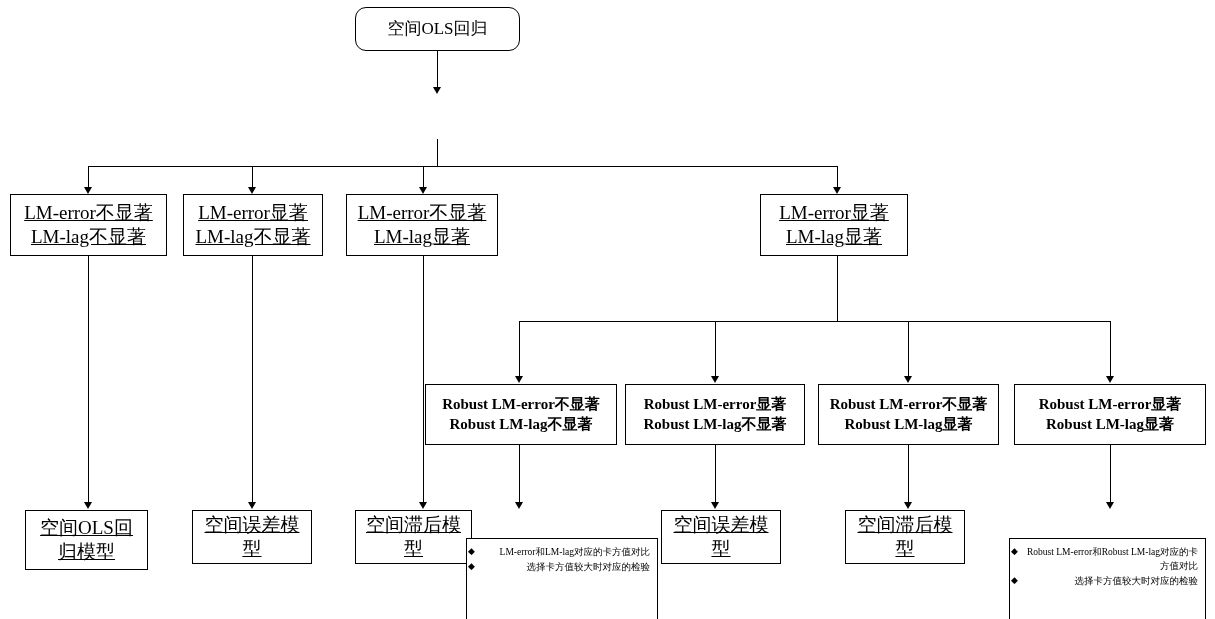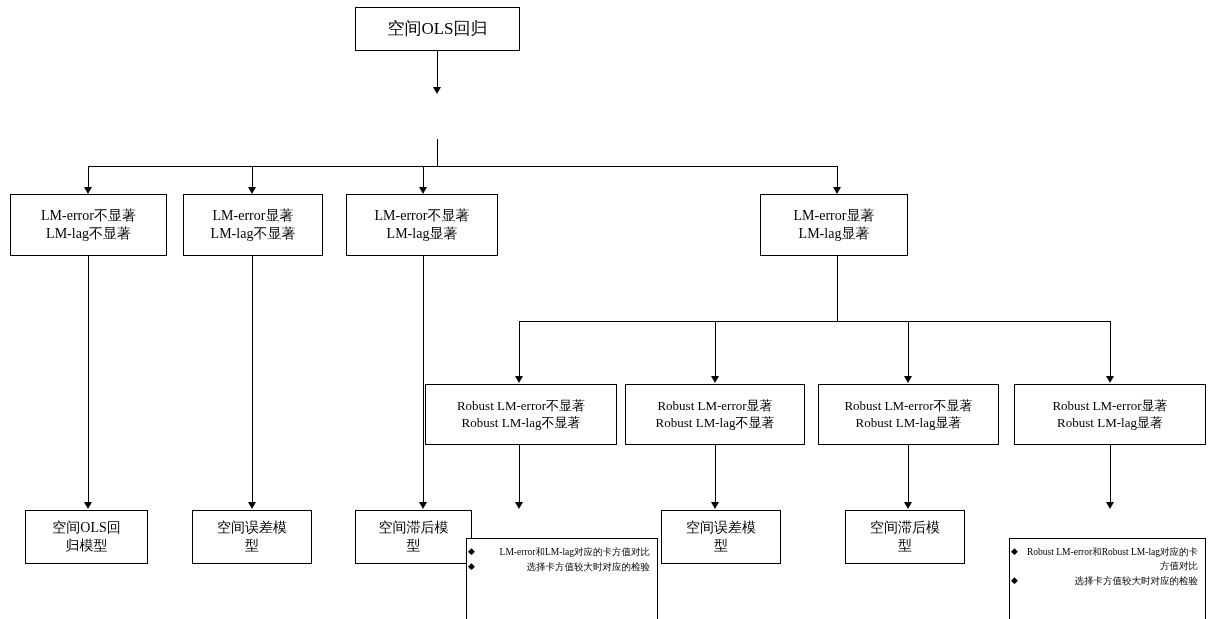--- a/index.html
+++ b/index.html
@@ -22,22 +22,22 @@
     display:flex;
     align-items:center;
     justify-content:center;
     text-align:center;
     line-height:1.28;
     white-space:pre-line;
     padding:2px 4px;
   }
   .node .lbl{display:block;width:100%;}
   .n-lg{font-size:17px;}
-  .n-md{font-size:14px;}
-  .n-sm{font-size:13px;}
+  .n-md{font-size:19px;text-decoration:underline;}
+  .n-sm{font-size:15px;font-weight:bold;}
   .bulletbox{
     position:absolute;
     box-sizing:border-box;
     border:1px solid #000;
     background:#fff;
     padding:7px 7px 6px 1px;
     font-size:9.5px;
     line-height:1.45;
     text-align:right;
     margin-top:28px;
@@ -68,21 +68,21 @@
     border-left:4.5px solid transparent;
     border-right:4.5px solid transparent;
     border-top:7px solid #000;
   }
 </style>
 </head>
 <body>
 
 <div id="canvas">
 
-  <div class="node n-lg" style="left:355px; top:7px; width:165px; height:44px;">
+  <div class="node n-lg" style="left:355px; top:7px; width:165px; height:44px;border-radius:11px;">
     <span class="lbl">空间OLS回归</span>
   </div>
 
   <div class="vline" style="left:437px; top:51px; height:37px;"></div>
   <div class="arrow" style="left:433px; top:87px;"></div>
 
 
   <div class="vline" style="left:437px; top:139px; height:28px;"></div>
   <div class="hline" style="left:88px; top:166px; width:749px;"></div>
 
@@ -167,21 +167,21 @@
 
   <div class="vline" style="left:715px; top:445px; height:58px;"></div>
   <div class="arrow" style="left:711px; top:502px;"></div>
 
   <div class="vline" style="left:908px; top:445px; height:58px;"></div>
   <div class="arrow" style="left:904px; top:502px;"></div>
 
   <div class="vline" style="left:1110px; top:445px; height:58px;"></div>
   <div class="arrow" style="left:1106px; top:502px;"></div>
 
-  <div class="node n-md" style="left:25px; top:510px; width:123px; height:54px;">
+  <div class="node n-md" style="left:25px; top:510px; width:123px; height:60px;">
     <span class="lbl">空间OLS回
 归模型</span>
   </div>
 
   <div class="node n-md" style="left:192px; top:510px; width:120px; height:54px;">
     <span class="lbl">空间误差模
 型</span>
   </div>
 
   <div class="node n-md" style="left:355px; top:510px; width:117px; height:54px;">

